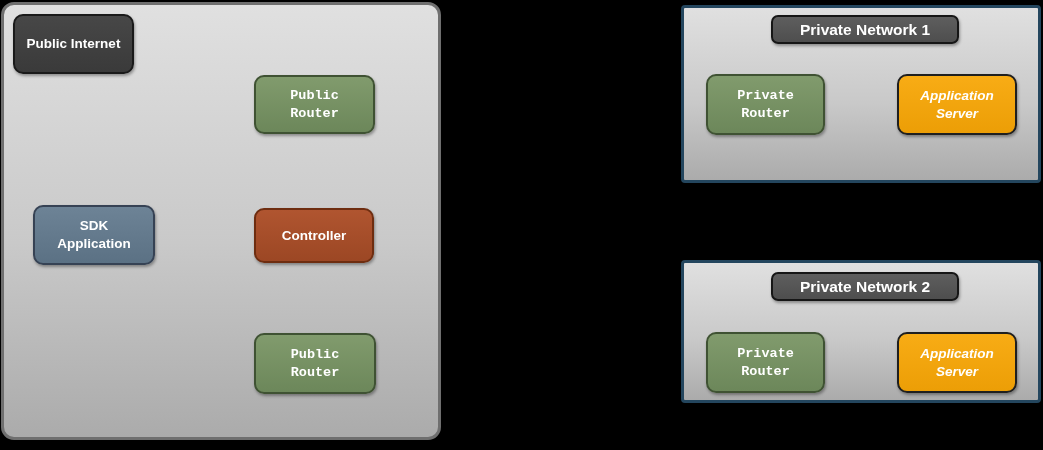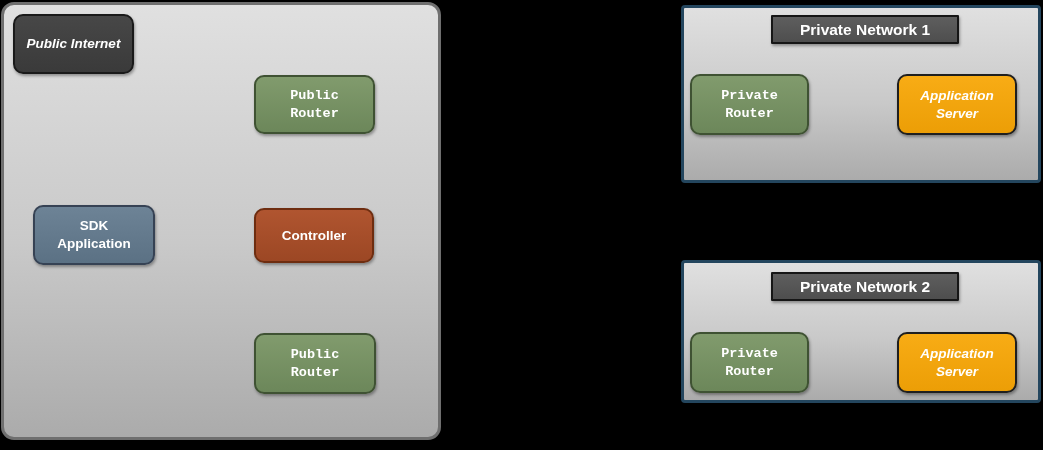--- a/index.html
+++ b/index.html
@@ -44,21 +44,20 @@
     font-weight: bold;
     font-size: 13.5px;
     line-height: 1.32;
     border-radius: 10px;
     padding: 4px 8px;
     box-shadow: 1px 2px 3px rgba(0,0,0,0.35);
   }
   .node-dark {
     background: linear-gradient(180deg, #474747 0%, #3a3a3a 100%);
     border: 2.5px solid #1a1a1a;
-    font-style: italic;
   }
   .node-green {
     background: linear-gradient(180deg, #819b6d 0%, #6c875a 100%);
     border: 2.5px solid #3f5233;
     font-family: Liberation Mono, monospace;
   }
   .node-slate {
     background: linear-gradient(180deg, #6d8396 0%, #5b7184 100%);
     border: 2.5px solid #364254;
   }
@@ -71,33 +70,33 @@
     border: 2.5px solid #1f1f1f;
   }
 
   
   .pos-public-internet      { left: 9px;   top: 9px;   width: 121px; height: 60px; }
   .pos-public-router-top    { left: 250px; top: 70px;  width: 121px; height: 59px; }
   .pos-sdk-application      { left: 29px;  top: 200px; width: 122px; height: 60px; }
   .pos-controller           { left: 250px; top: 203px; width: 120px; height: 55px; }
   .pos-public-router-bottom { left: 250px; top: 328px; width: 122px; height: 61px; }
 
-  .pos-private-router       { left: 6px;  top: 66px;  width: 119px; height: 61px; }
+  .pos-private-router       { left: 22px;  top: 66px;  width: 119px; height: 61px; }
   .pos-application-server   { left: 213px; top: 66px;  width: 120px; height: 61px; font-style: italic; }
   .zone-private-2 .pos-private-router     { top: 69px; }
   .zone-private-2 .pos-application-server { top: 69px; }
 
   
   .net-badge {
     position: absolute;
     left: 87px; top: 7px; width: 188px; height: 29px;
     display: flex; align-items: center; justify-content: center;
     background: linear-gradient(180deg, #5e5e5e 0%, #4e4e4e 100%);
     border: 2.5px solid #161616;
-    border-radius: 1px;
+    border-radius: 7px;
     color: #ffffff;
     font-weight: bold;
     font-size: 15.5px;
     white-space: nowrap;
     box-shadow: 1px 2px 3px rgba(0,0,0,0.35);
   }
   .zone-private-2 .net-badge { top: 9px; }
 </style>
 </head>
 <body>

